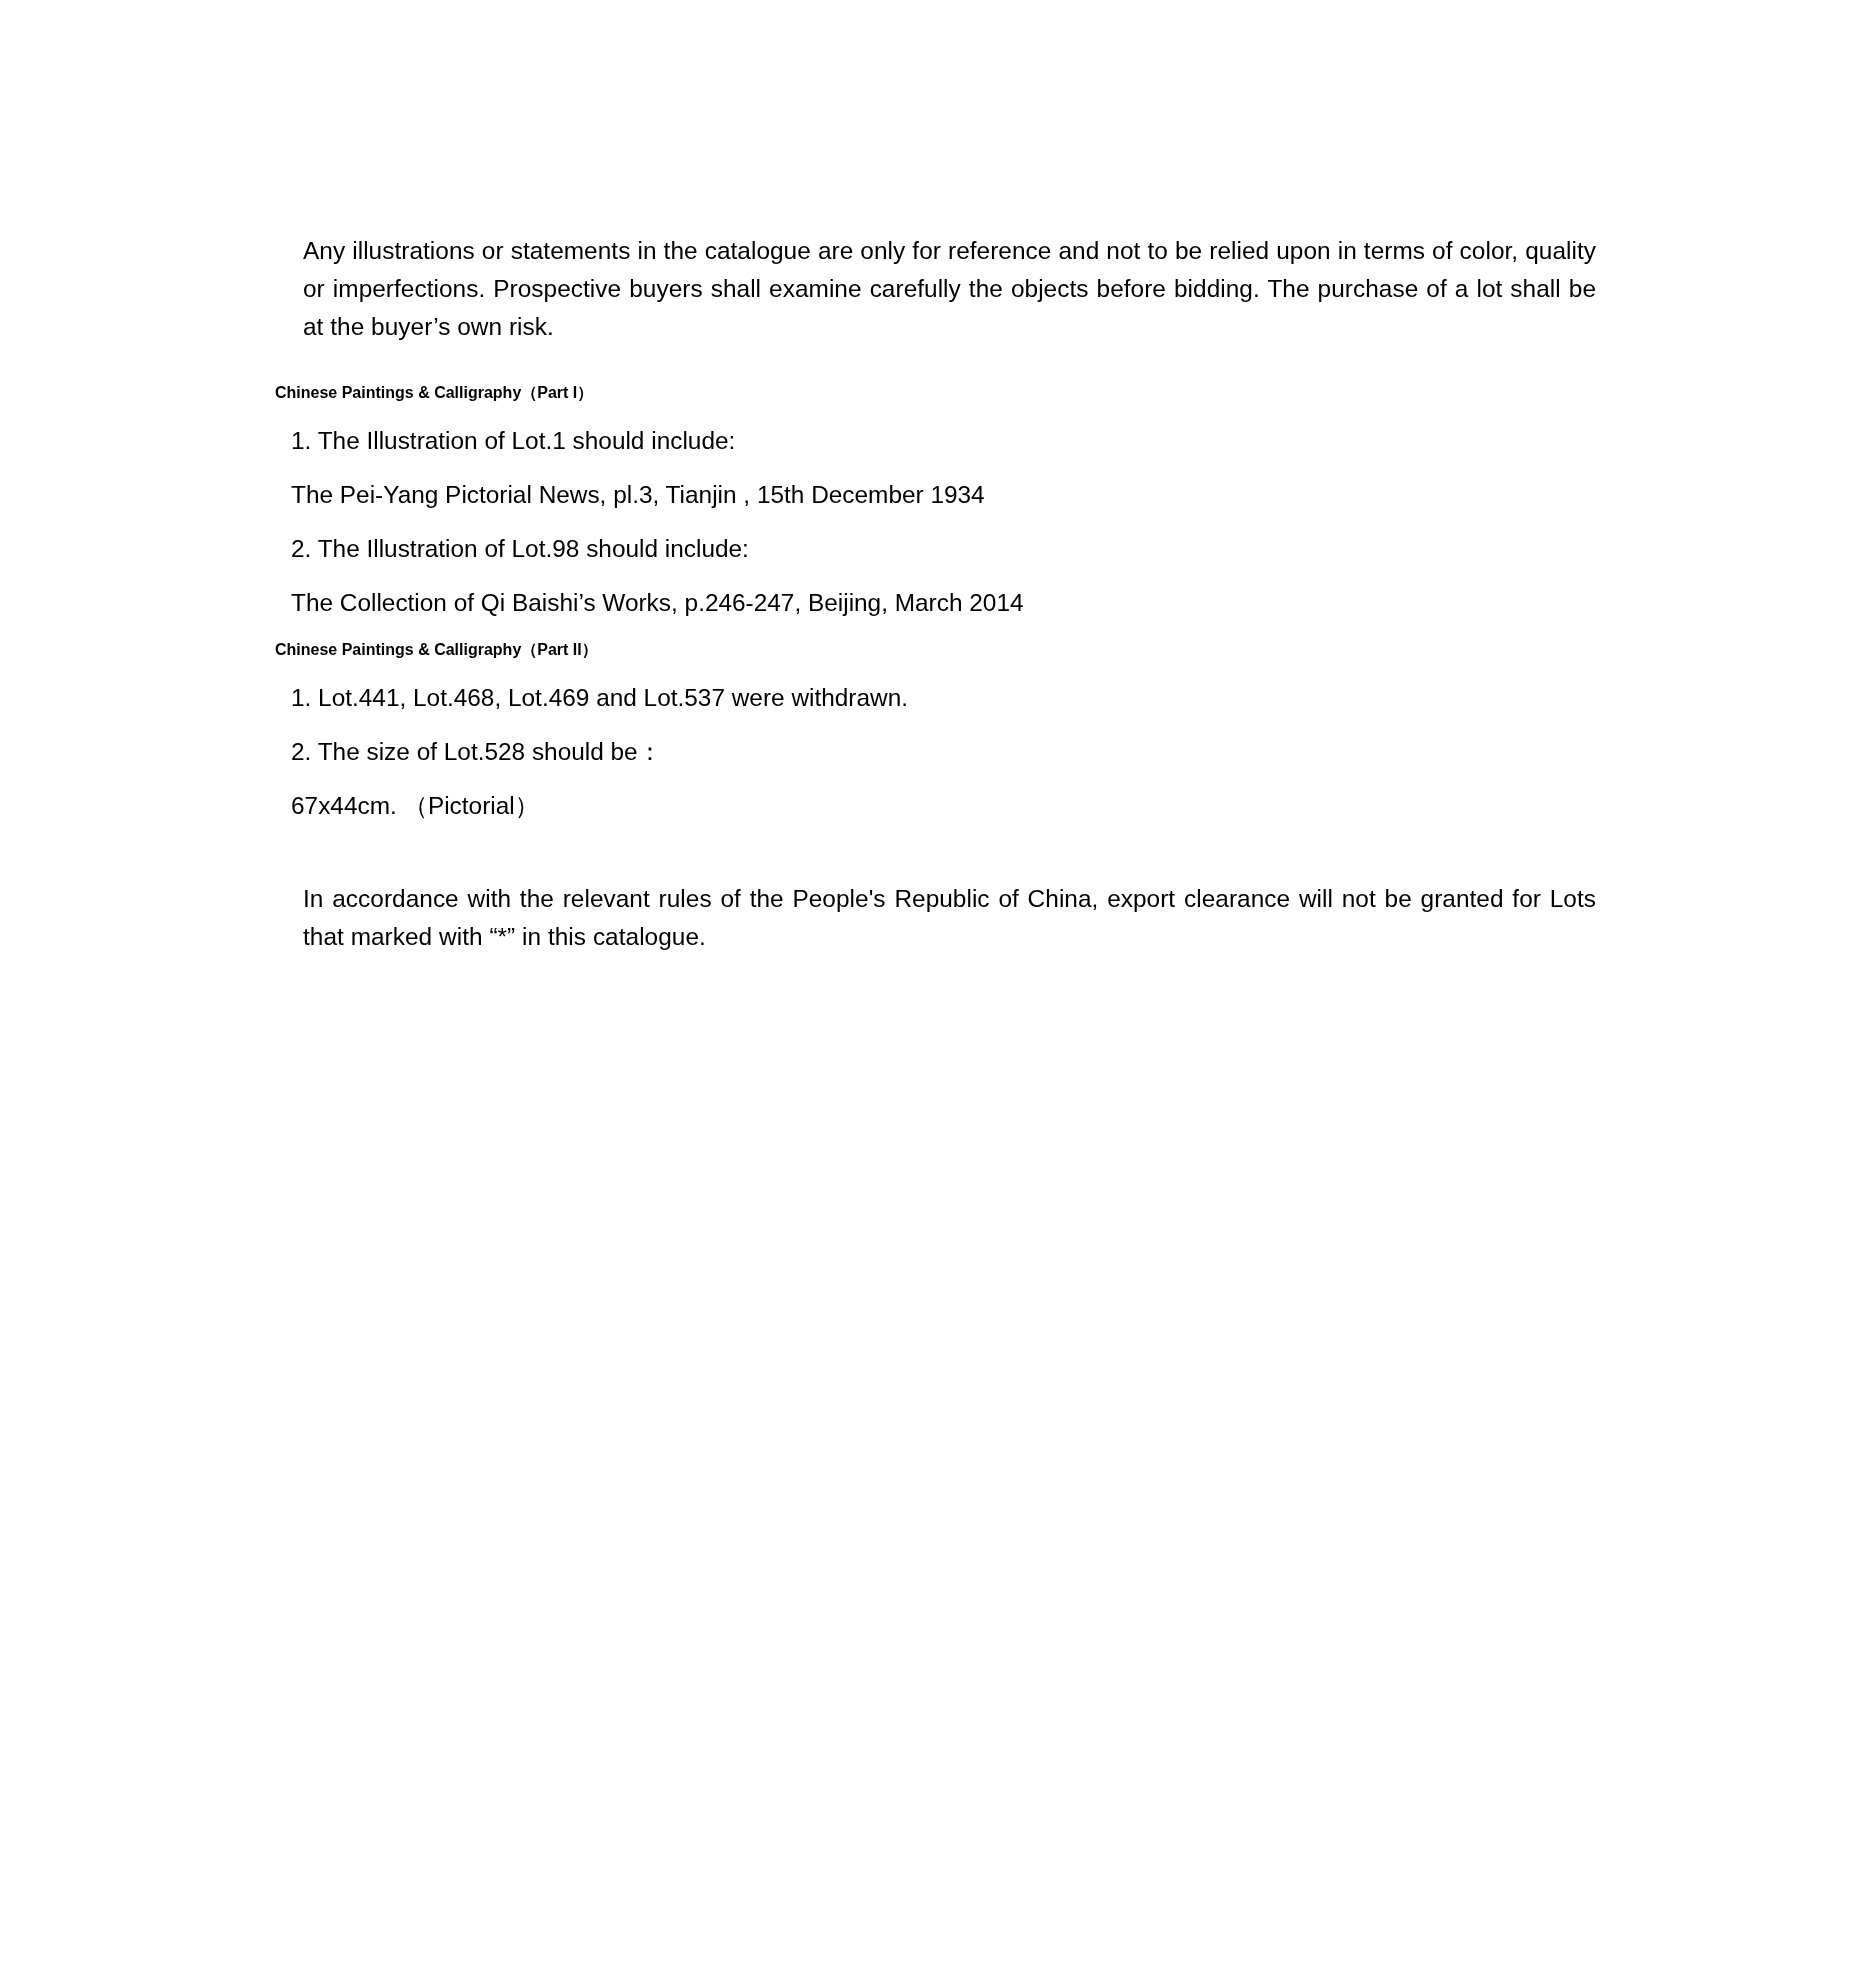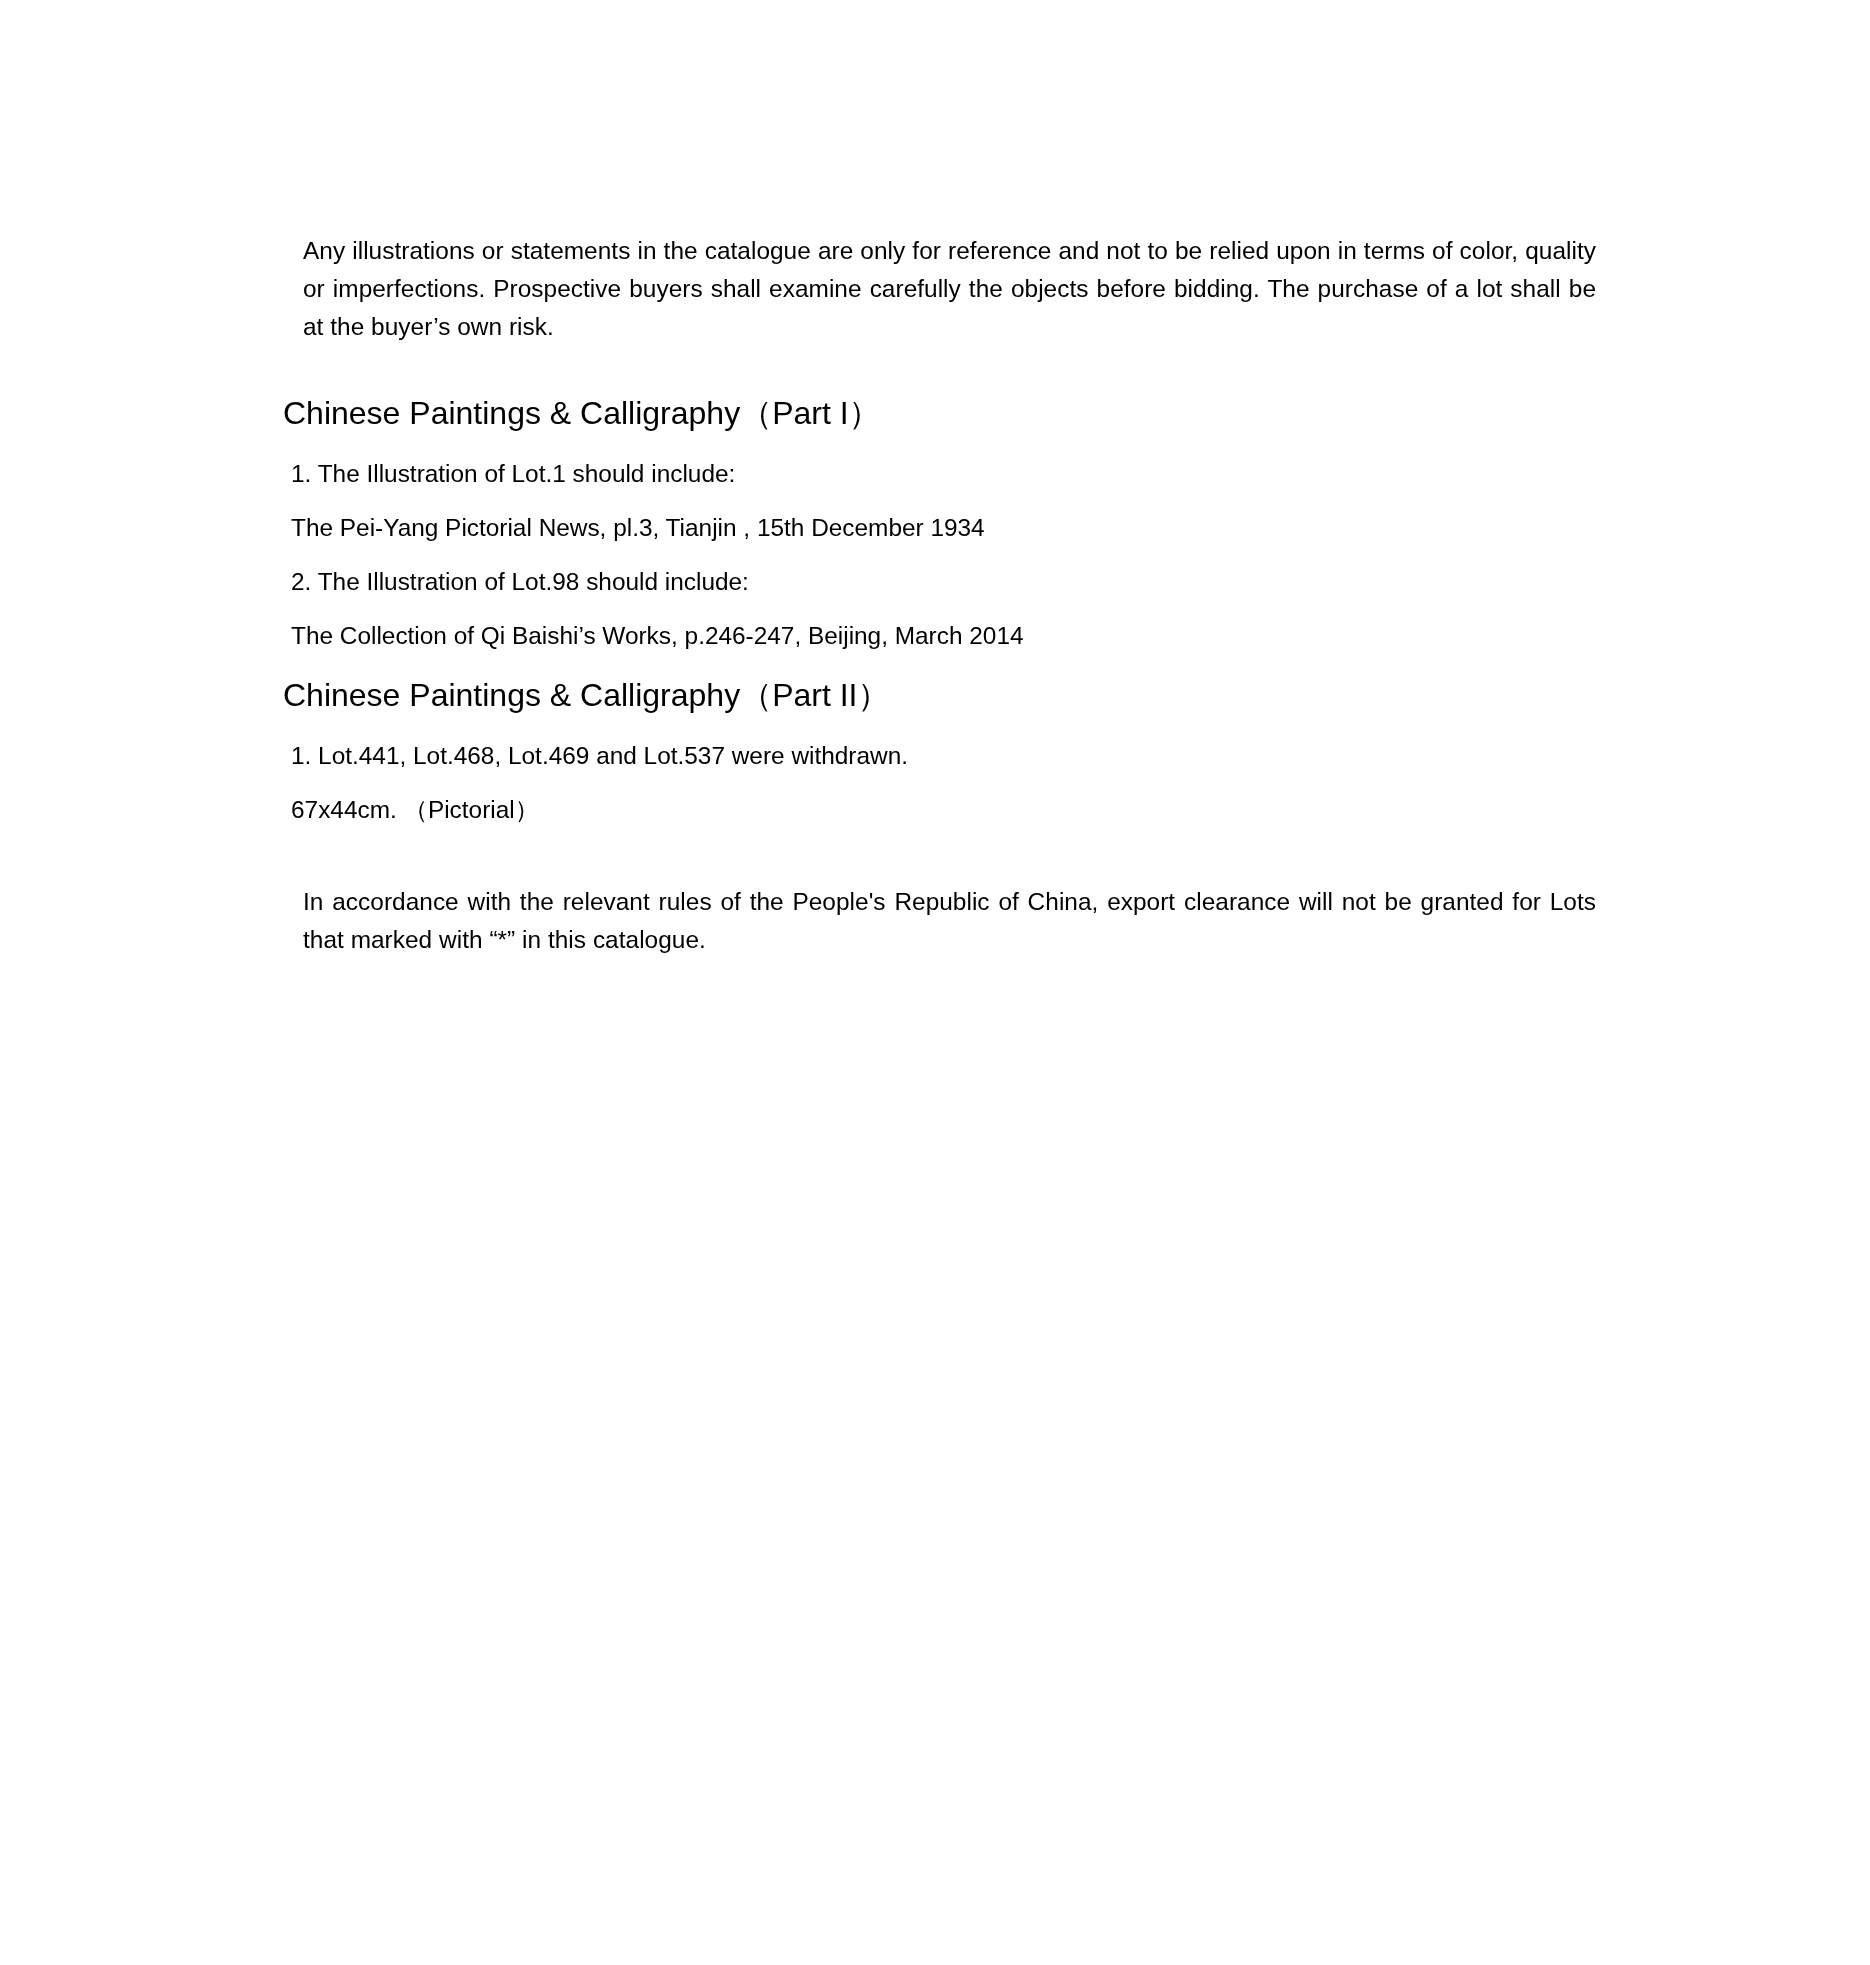--- a/index.html
+++ b/index.html
@@ -43,24 +43,24 @@
     margin: 16px;
     white-space: pre-wrap;
   }
   .spacer-block {
     height: 35px;
   }
   .spacer-big {
     height: 38px;
   }
   .section-heading {
-    font-size: 32px;
+    font-size: 16px;
     line-height: 1.56;
-    font-weight: normal;
-    margin: 8px;
+    font-weight: bold;
+    margin: 0;
   }
 </style>
 </head>
 <body>
 
 <div class="page">
   <div class="content">
 
     <p class="para justify-full">Any illustrations or statements in the catalogue are only for reference and not to be relied upon in terms of color, quality or imperfections. Prospective buyers shall examine carefully the objects before bidding. The purchase of a lot shall be at the buyer’s own risk.</p>
 
@@ -69,20 +69,21 @@
     <div class="section-heading">Chinese Paintings &amp; Calligraphy（Part I）</div>
 
     <div class="line">1. The Illustration of Lot.1 should include:</div>
     <div class="line">The Pei-Yang Pictorial News, pl.3, Tianjin , 15th December 1934</div>
     <div class="line">2. The Illustration of Lot.98 should include:</div>
     <div class="line">The Collection of Qi Baishi’s Works, p.246-247, Beijing, March 2014</div>
 
     <div class="section-heading">Chinese Paintings &amp; Calligraphy（Part II）</div>
 
     <div class="line">1. Lot.441, Lot.468, Lot.469 and Lot.537 were withdrawn.</div>
+    <div class="line">2. The size of Lot.528 should be：</div>
     <div class="line">67x44cm. （Pictorial）</div>
 
     <div class="spacer-big"></div>
 
     <p class="para justify-full">In accordance with the relevant rules of the People's Republic of China, export clearance will not be granted for Lots that marked with “*” in this catalogue.</p>
 
   </div>
 </div>
 
 

